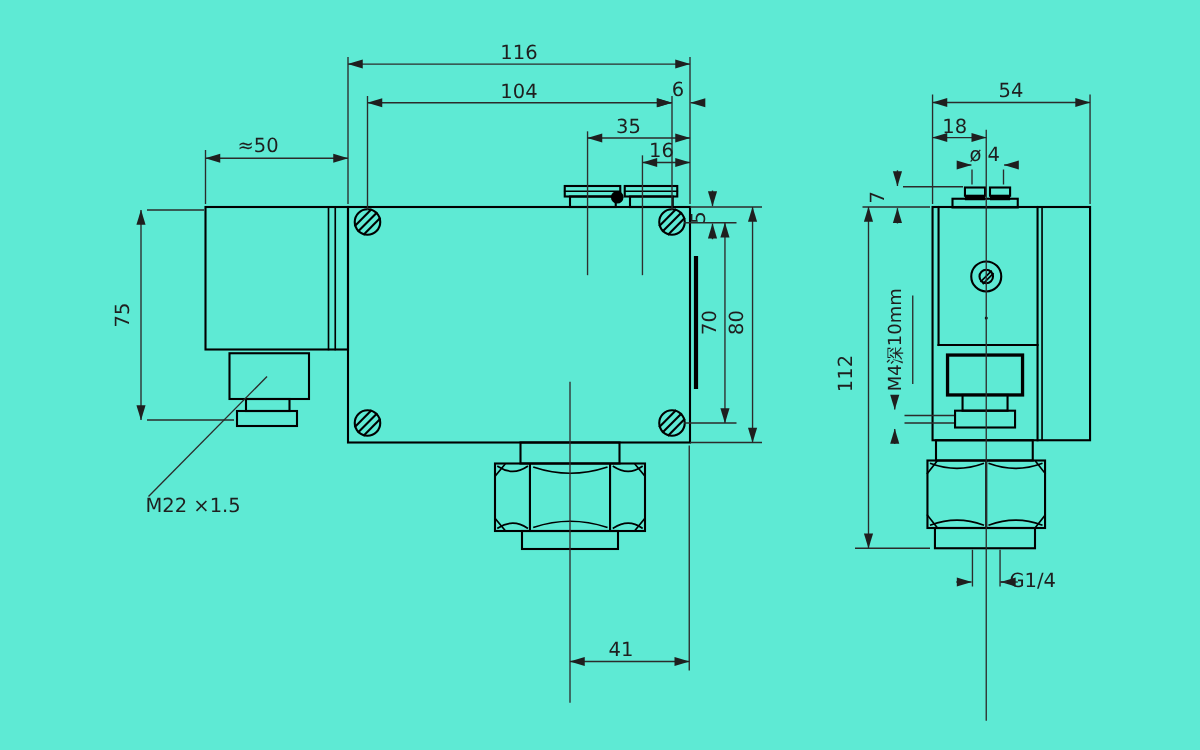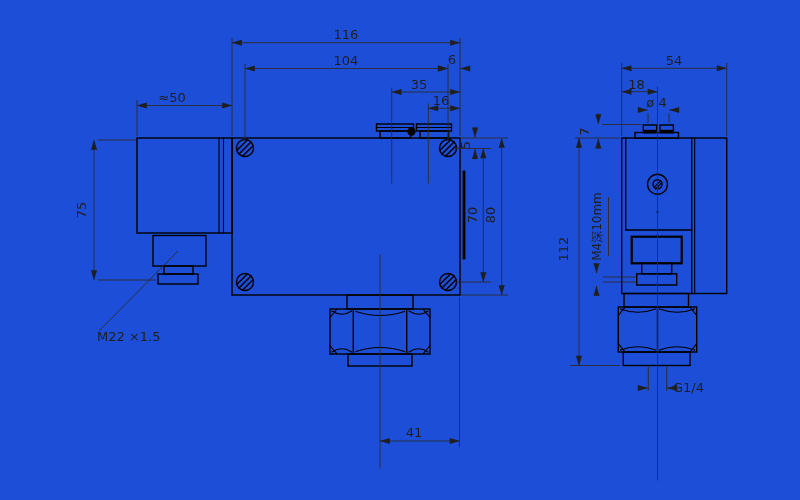--- a/index.html
+++ b/index.html
@@ -1,16 +1,16 @@
 <!DOCTYPE html>
 <html><head>
 <meta charset="utf-8">
 <style>
   html,body{margin:0;padding:0;background:#ffffff;}
-  .stage{position:relative;width:800px;height:500px;background:#1d4ed8;overflow:hidden;}
+  .stage{position:relative;width:800px;height:500px;background:#5eead4;overflow:hidden;}
   svg{display:block;}
   .geo{stroke:#000000;fill:none;stroke-width:1.4;stroke-linecap:square;}
   .geo .thin{stroke-width:1.1;}
   .geo .bold{stroke-width:2.2;}
   .geo .fill{fill:#000000;stroke:none;}
   .cl{stroke:#2e2e2e;stroke-width:0.9;}
   .dim line,.dim path{stroke:#2b2b2b;stroke-width:0.9;fill:none;}
   .dim text{fill:#1f1f1f;font-family:"DejaVu Sans",sans-serif;font-size:13px;stroke:none;}
   .dim .small{font-size:12px;}
   .mk{fill:#1f1f1f;stroke:none;}

